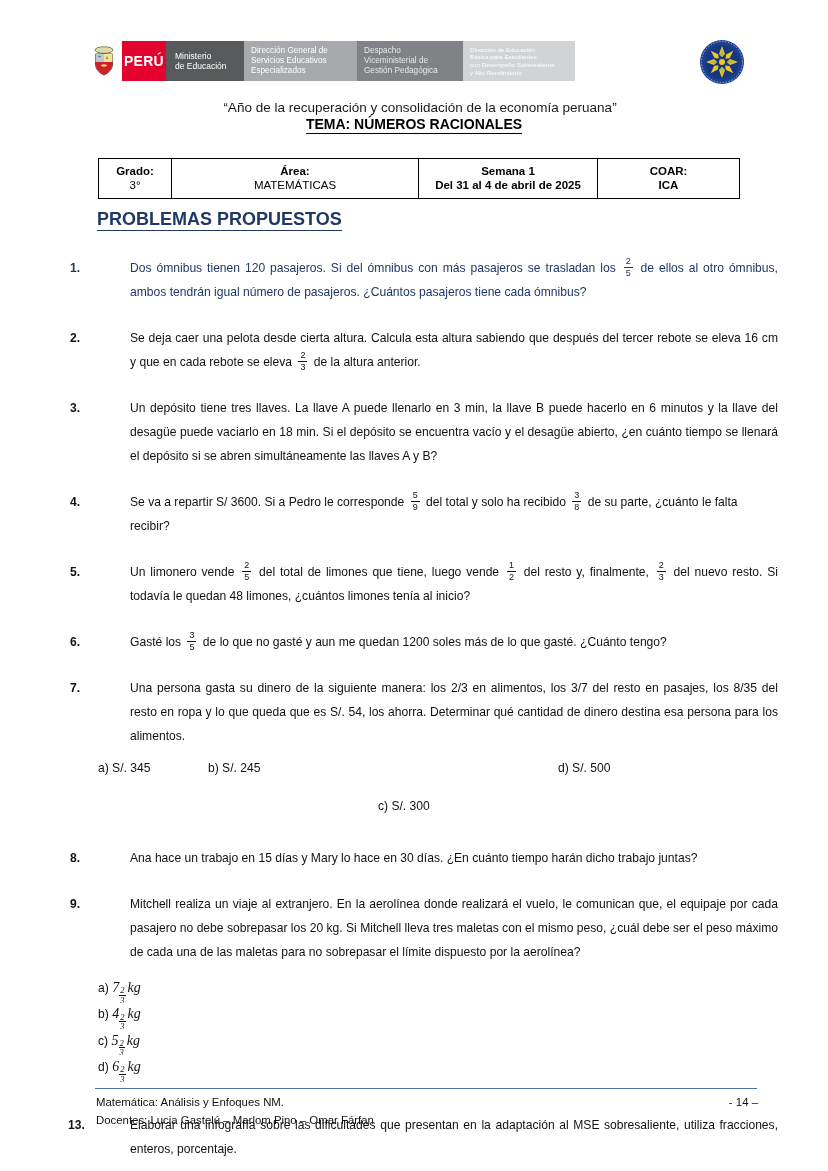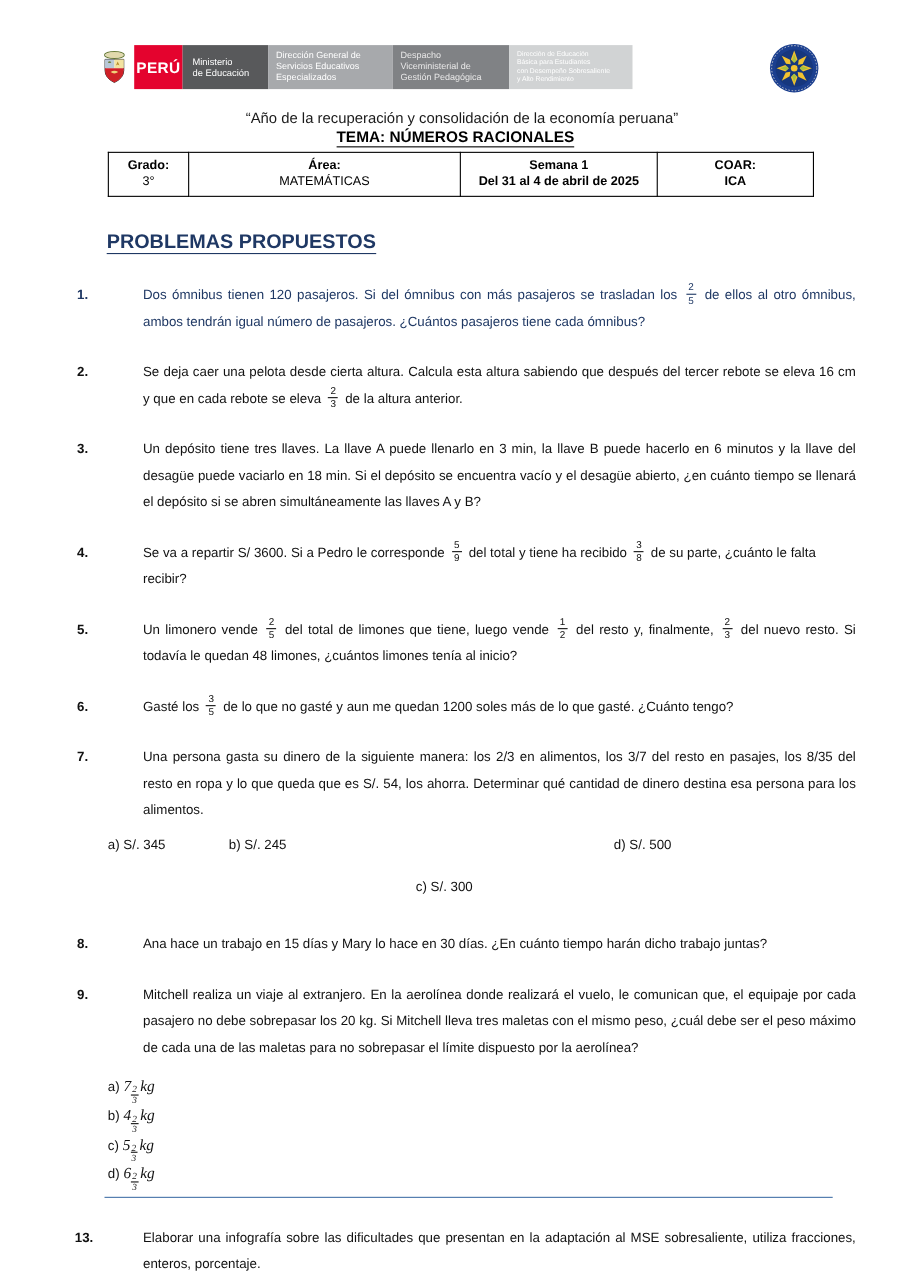--- a/index.html
+++ b/index.html
@@ -122,21 +122,21 @@
     font-size: 14px;
     font-weight: bold;
     color: #000000;
   }
   .tema span { border-bottom: 1.4px solid #000; padding-bottom: 1px; }
 
   
   .info-table {
     position: absolute;
     left: 98px;
-    top: 138px;
+    top: 158px;
     width: 613px;
     border: 1.6px solid #000;
     border-collapse: collapse;
     table-layout: fixed;
     padding-left: 29px;
   }
   .info-table td {
     border: 1.2px solid #000;
     text-align: center;
     vertical-align: middle;
@@ -413,21 +413,21 @@
     <div class="gap-md"></div>
 
     <div class="problem">
       <div class="pnum">4.</div>
       <div class="ptext">
         <span>Se va a repartir S/ 3600. Si a Pedro le corresponde</span>
         <span class="frac">
             <span class="num">5</span>
             <span class="den">9</span>
           </span>
-        <span>del total y tiene ha recibido</span>
+        <span>del total y solo ha recibido</span>
         <span class="frac">
             <span class="num">3</span>
             <span class="den">8</span>
           </span>
         <span>de su parte, ¿cuánto le falta recibir?</span>
       </div>
     </div>
     <div class="gap-md"></div>
 
     <div class="problem">
@@ -521,14 +521,23 @@
     <div class="gap-lg"></div>
 
     <div class="problem">
       <div class="pnum wide">13.</div>
       <div class="ptext just">Elaborar una infografía sobre las dificultades que presentan en la adaptación al MSE sobresaliente, utiliza fracciones, enteros, porcentaje.</div>
     </div>
 
   </div>
 
   <div class="footer-rule"></div>
+  <div class="footer">
+    <div class="footer-row">
+      <div class="footer-left">Matemática: Análisis y Enfoques NM.</div>
+      <div class="footer-right">- 14 –</div>
+    </div>
+    <div class="footer-row">
+      <div class="footer-left">Docentes: Lucia Gastelú – Marlom Pino – Omar Fárfan</div>
+    </div>
+  </div>
 
 </div>
 
 </body></html>

